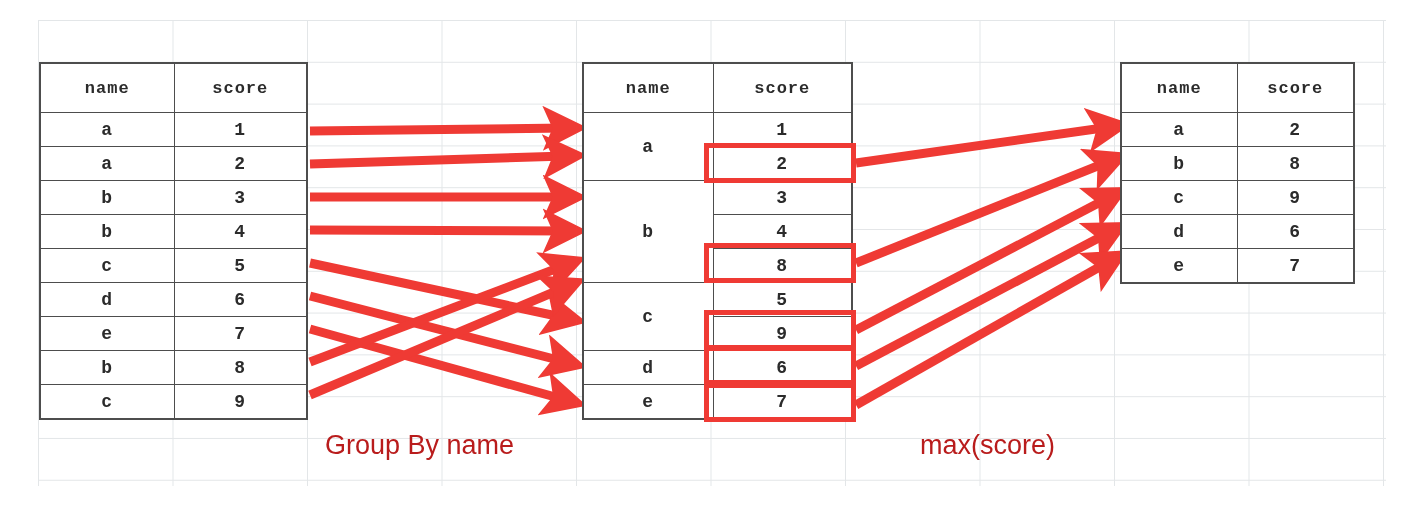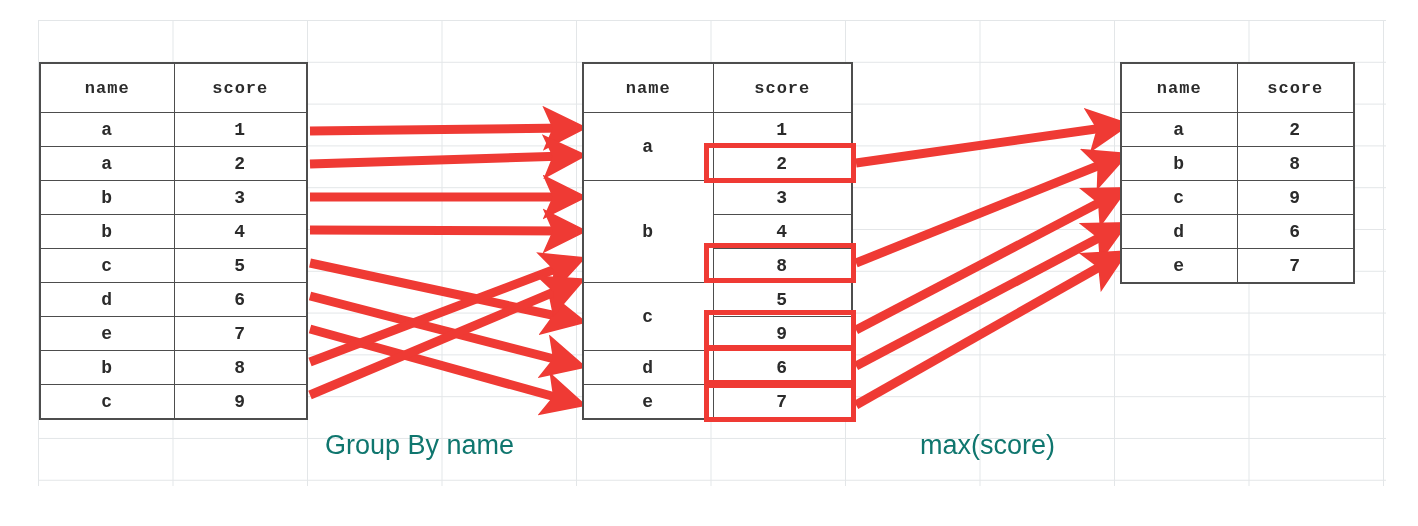--- a/index.html
+++ b/index.html
@@ -82,21 +82,21 @@
     box-sizing:border-box;
     pointer-events:none;
     background:transparent;
   }
 
   
   .caption{
     position:absolute;
     font-family:"Liberation Sans", sans-serif;
     font-size:27px;
-    color:#0f766e;
+    color:#b91c1c;
     white-space:nowrap;
   }
   #caption-groupby{ left:325px; top:430px; }
   #caption-max{ left:920px; top:430px;text-align:center; }
 </style>
 </head>
 <body>
 
 <div id="stage">
 

